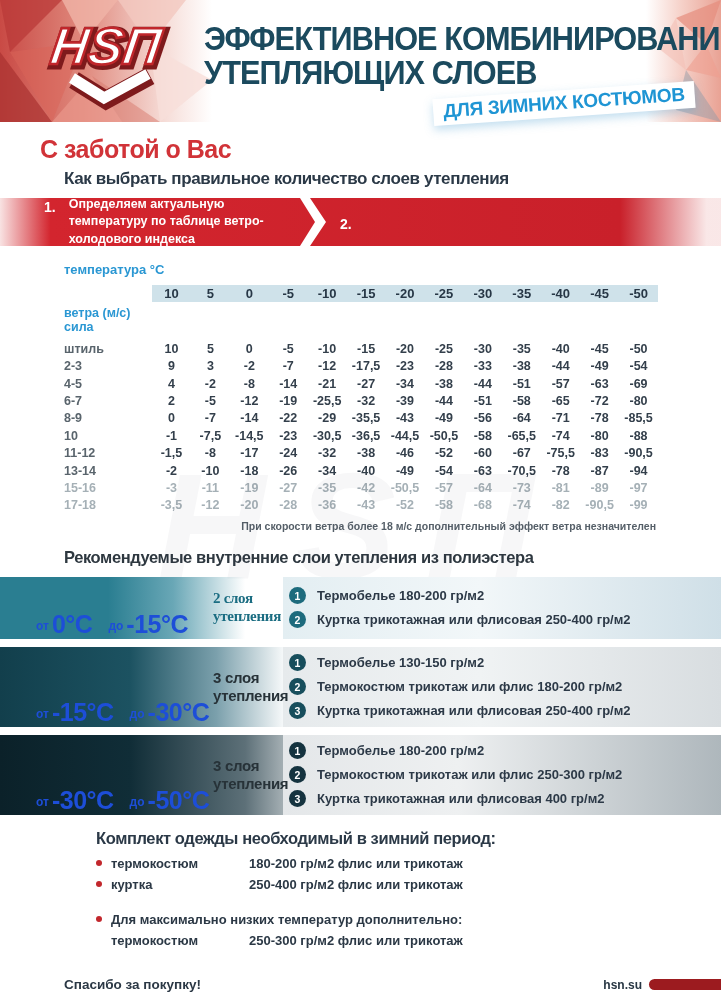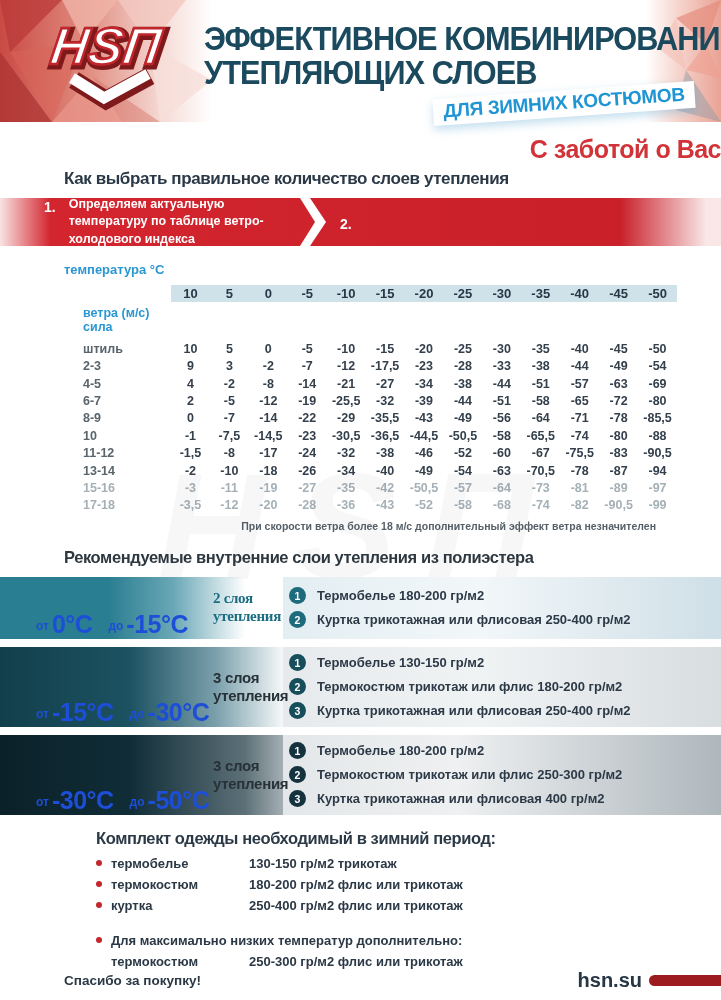--- a/index.html
+++ b/index.html
@@ -12,38 +12,38 @@
   .mosaic-right{position:absolute;right:0;top:0;width:75px;height:122px;}
   .logo-svg{position:absolute;left:22px;top:4px;}
   .title-block{position:absolute;left:204px;top:22px;line-height:1.04;
         font-weight:800;font-size:33px;color:#1b4a5e;letter-spacing:-1px;
         transform:scaleX(.93);transform-origin:left top;white-space:nowrap;}
   .ribbon{position:absolute;right:26px;top:90px;background:#fff;color:#1f95d4;
         font-weight:800;font-size:19px;letter-spacing:-0.3px;padding:2px 10px 3px;
         transform:rotate(-4deg);box-shadow:0 4px 10px rgba(80,160,210,.35);white-space:nowrap;}
 
   
-  .care-title{margin:13px 0 5px 40px;font-size:25px;font-weight:800;color:#d13338;letter-spacing:-0.5px;text-align:right;}
+  .care-title{margin:13px 0 5px 40px;font-size:25px;font-weight:800;color:#d13338;letter-spacing:-0.5px;}
   .howto{margin:0 0 9px 64px;font-size:17px;font-weight:800;color:#2b3947;letter-spacing:-0.4px;}
 
   
   .steps{position:relative;height:48px;display:flex;align-items:center;
      background:linear-gradient(90deg,rgba(218,96,96,.18) 0%,#d3252e 7%,#c9202a 86%,rgba(218,96,96,.15) 98%);}
   .step{display:flex;align-items:center;}
   .step-1{flex:0 0 300px;padding-left:44px;box-sizing:border-box;}
   .step-2{padding-left:14px;}
   .step .num{color:#fff;font-weight:800;font-size:14px;margin-right:13px;align-self:flex-start;padding-top:3px;}
   .step .txt{color:#fff;font-weight:700;font-size:12.5px;line-height:1.4;max-width:258px;}
 
   
   .tbl-head{display:flex;justify-content:space-between;align-items:flex-end;
      width:592px;margin:16px 0 8px 64px;}
   .tbl-title{font-size:16.5px;font-weight:800;color:#2b3947;letter-spacing:-0.4px;}
   .temp-lab{font-size:13px;font-weight:700;color:#2a97d3;}
-  .grid{display:grid;grid-template-columns:88px repeat(13,1fr);width:594px;margin-left:83px;}
+  .grid{display:grid;grid-template-columns:88px repeat(13,1fr);width:594px;margin-left:64px;}
   .cell{text-align:center;font-size:12.5px;font-weight:700;color:#333f4b;line-height:17.4px;}
   .cell.head{background:#cfe2ea;line-height:17px;color:#273746;font-size:13px;font-weight:800;}
   .cell.corner{background:transparent;}
   .rowlab{text-align:left;color:#59646c;}
   .mut{color:#a5b0b6 !important;}
   .windlab{grid-column:1 / -1;font-size:12.5px;font-weight:700;color:#2a97d3;
      line-height:1.15;padding:4px 0 6px;}
   .note{width:592px;margin:5px 0 0 64px;text-align:right;font-size:10.5px;
      font-weight:600;color:#555f68;}
 
@@ -88,21 +88,21 @@
   .bullet{width:6px;height:6px;border-radius:50%;background:#c2272c;margin-right:9px;flex:none;position:relative;top:-2px;}
   .kname{font-weight:700;color:#2b3845;width:138px;flex:none;}
   .kspec{font-weight:700;color:#2b3845;}
   .extra{margin-top:20px;}
   .extra-title{font-weight:700;color:#2b3845;}
   .extra-item .kname{padding-left:15px;width:138px;}
   .footer{position:absolute;left:0;right:0;bottom:8px;display:flex;
      justify-content:space-between;align-items:center;padding-left:64px;}
   .thanks{font-size:13.5px;font-weight:700;color:#2b3845;}
   .site-wrap{display:flex;align-items:center;}
-  .site{font-size:20px;font-weight:800;color:#273643;text-decoration:none;margin-right:7px;}
+  .site{font-size:12px;font-weight:800;color:#273643;text-decoration:none;margin-right:7px;}
   .redbar{width:72px;height:11px;background:#9c1b1f;border-radius:6px 0 0 6px;}
 </style>
 </head>
 <body>
 
 <div class="page">
 
   <div class="header">
     <svg class="mosaic-left" viewBox="0 0 212 122" preserveAspectRatio="none">
       <defs>
@@ -422,25 +422,20 @@
           </div>
         </div>
       </div>
     </div>
 
   <div class="kit">
     <div class="kit-title">Комплект одежды необходимый в зимний период:</div>
     <div id="kit-items">
         <div class="kit-row">
           <span class="bullet"></span>
-          <span class="kname">термобелье</span>
-          <span class="kspec">130-150 гр/м2 трикотаж</span>
-        </div>
-        <div class="kit-row">
-          <span class="bullet"></span>
           <span class="kname">термокостюм</span>
           <span class="kspec">180-200 гр/м2 флис или трикотаж</span>
         </div>
         <div class="kit-row">
           <span class="bullet"></span>
           <span class="kname">куртка</span>
           <span class="kspec">250-400 гр/м2 флис или трикотаж</span>
         </div>
       </div>
     <div class="extra">

